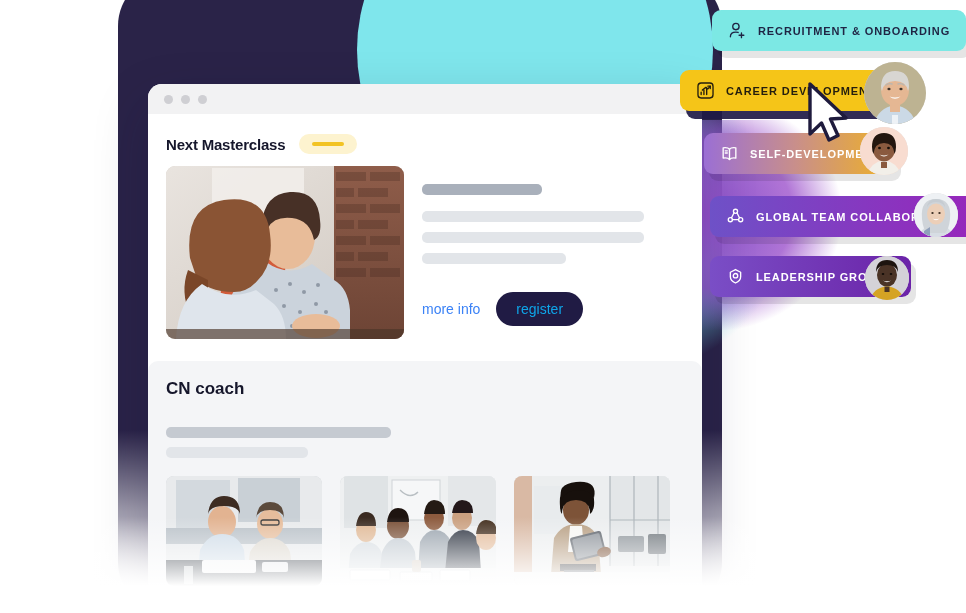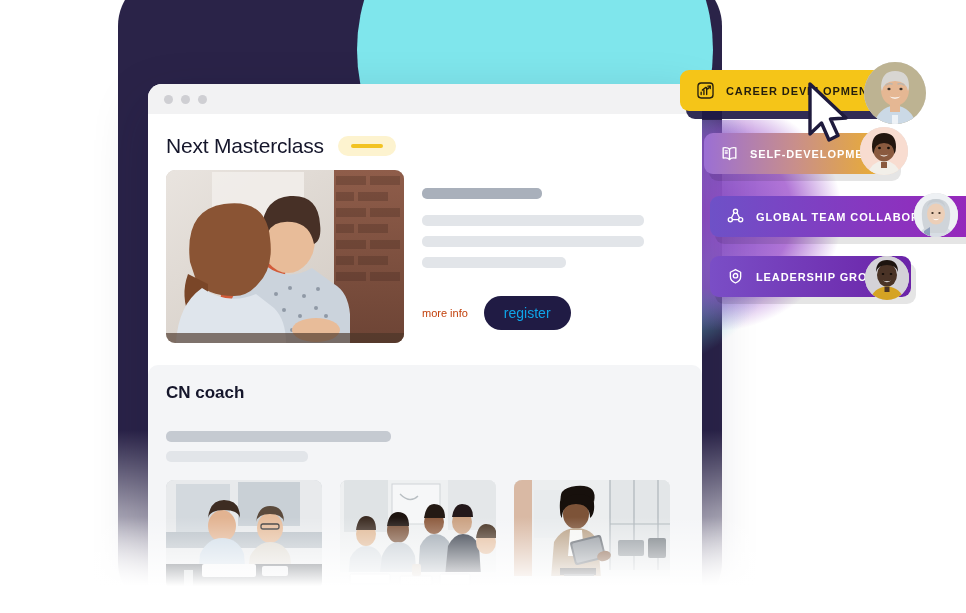--- a/index.html
+++ b/index.html
@@ -82,42 +82,42 @@
     display: flex; align-items: center; padding-left: 16px; gap: 8px;
   }
   .dot { width: 9px; height: 9px; border-radius: 50%; background: #cfcfd3; }
 
   .browser-body { padding: 0 18px; background: #fff; }
 
   .section-head {
     display: flex; align-items: center; gap: 14px;
     padding: 20px 0 12px 0;
   }
-  .section-title { font-size: 21px; font-weight: 400; color: #15162b; letter-spacing: -0.2px; }
+  .section-title { font-size: 15px; font-weight: 700; color: #15162b; letter-spacing: -0.2px; }
   .yellow-pill {
     width: 58px; height: 20px; border-radius: 10px;
     background: #fdf3cf; display: flex; align-items: center; justify-content: center;
   }
   .yellow-pill i { display: block; width: 32px; height: 4px; border-radius: 2px; background: #f2c323; }
 
   .mc-row { display: flex; gap: 0; }
   .mc-photo {
     width: 238px; height: 173px; border-radius: 9px; overflow: hidden;
     position: relative; flex: none;
     background: #d8cfc7;
   }
   .mc-right { flex: 1; padding: 18px 6px 0 18px; }
 
   .sk { border-radius: 5px; }
   .sk-strong { height: 11px; background: #a9b0bb; }
   .sk-light  { height: 11px; background: #e2e5e9; }
   .sk-mid    { height: 11px; background: #c5cad1; }
 
   .mc-actions { display: flex; align-items: center; gap: 16px; margin-top: 28px; }
-  .more-info { font-size: 11px; color: #c2410c; }
+  .more-info { font-size: 14px; color: #3b82f6; }
   .register-btn {
     background: #201b44; color: #0ea5e9;
     font-size: 14px; padding: 9px 20px; border: none; border-radius: 18px;
     cursor: pointer; font-family: inherit;
   }
 
   .coach-panel {
     margin: 22px -18px 0 -18px;
     background: #f4f5f7;
     border-radius: 10px 10px 0 0;
@@ -374,20 +374,28 @@
 
         </div>
       </div>
     </div>
   </div>
 
   <div class="bg-navy-fade"></div>
 
   <div class="badges">
 
+    <div class="badge b-recruit badge-shadow-soft">
+      <svg class="bico" viewBox="0 0 24 24" fill="none" stroke="#1f2544" stroke-width="1.7" stroke-linecap="round" stroke-linejoin="round">
+        <circle cx="10" cy="7" r="4"></circle>
+        <path d="M3 20c0-3.9 3.1-6 7-6 1 0 2 .15 2.8.45"></path>
+        <path d="M17 15v6M14 18h6"></path>
+      </svg>
+      <span>RECRUITMENT &amp; ONBOARDING</span>
+    </div>
 
     <div class="badge b-career badge-shadow-dark">
       <svg class="bico" viewBox="0 0 24 24" fill="none" stroke="#241e0e" stroke-width="1.7" stroke-linecap="round" stroke-linejoin="round">
         <rect x="2.5" y="2.5" width="19" height="19" rx="4"></rect>
         <path d="M6.5 17v-3M10 17v-5.5M13.5 17v-8"></path>
         <path d="M8 11.5 L12.5 8 L15 10 L18 6.5"></path>
         <path d="M18 6.5h-3M18 6.5v3"></path>
       </svg>
       <span>CAREER DEVELOPMENT</span>
     </div>

